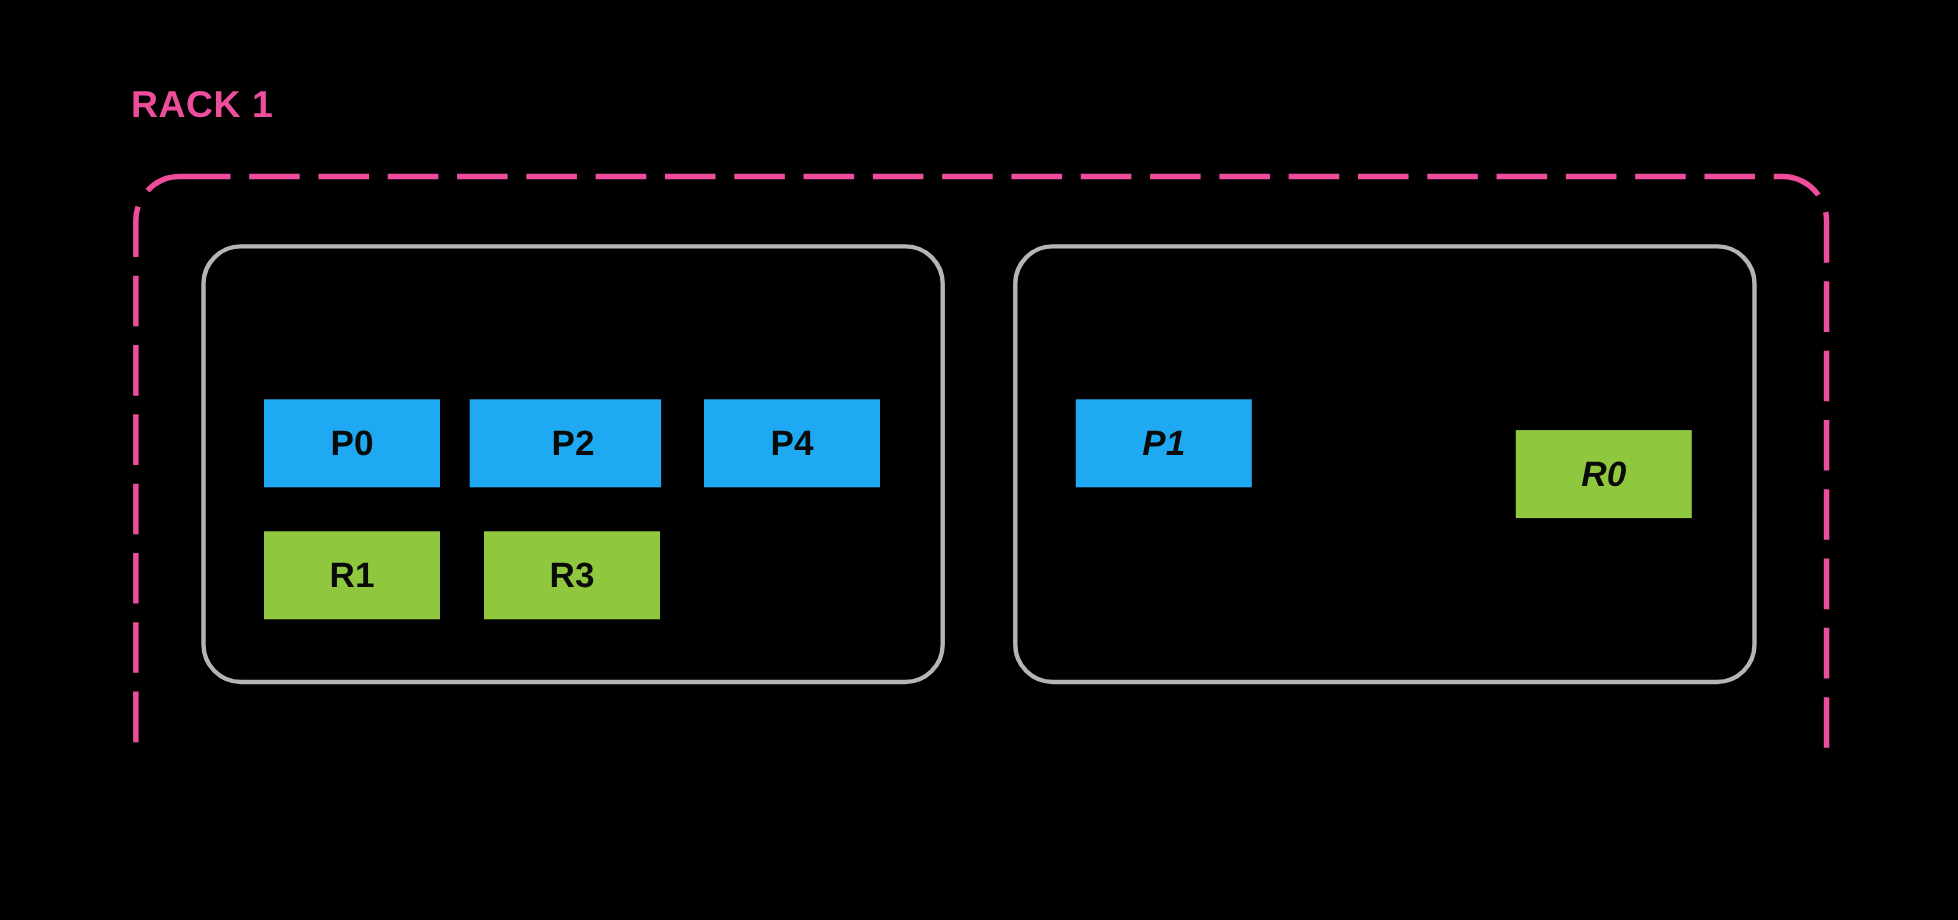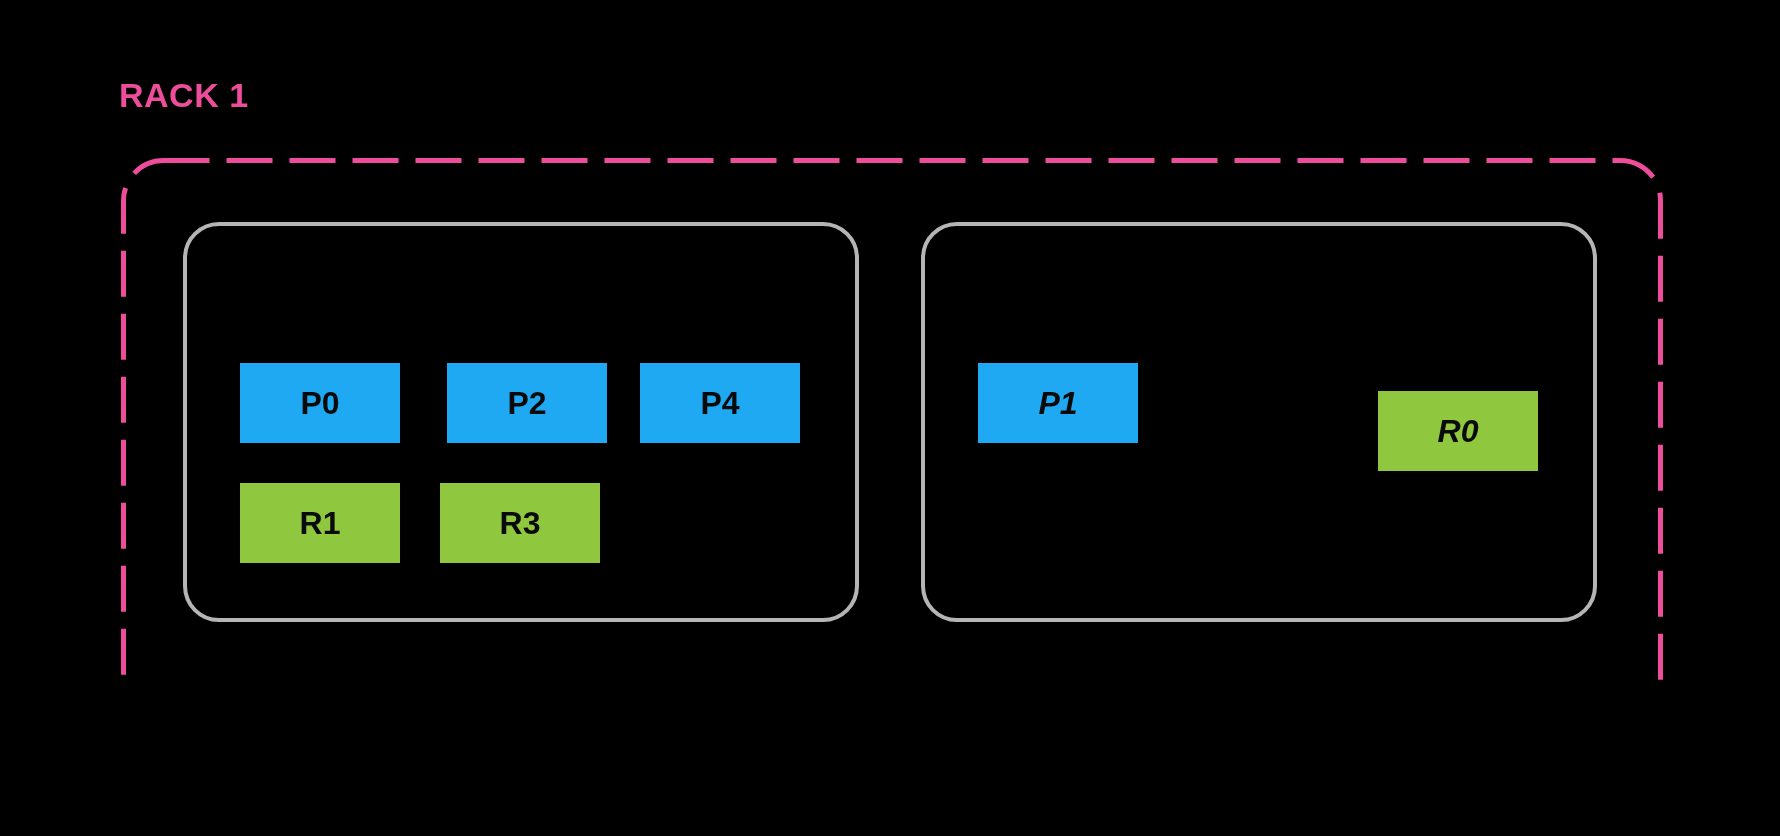--- a/index.html
+++ b/index.html
@@ -71,21 +71,21 @@
 <div class="stage" style="--bg: #000000; --rack-border: #ee4d9b; --node-border: #b5b5b5; --primary-box: #1ea9f2; --replica-box: #8fc73e; --box-text: #0a0a0a;">
 
   <div class="rack-label">RACK 1</div>
 
   <svg class="rack-border-svg" viewBox="0 0 1548 604" aria-hidden="true">
     <rect x="5.5" y="5.5" width="1537" height="593" rx="40" ry="40"></rect>
   </svg>
 
   <div class="node node-left">
       <div class="task-box primary" style="left: 53px; top: 137px;">P0</div>
-      <div class="task-box primary" style="left: 260px; top: 137px;">P2</div>
+      <div class="task-box primary" style="left: 240px; top: 137px; padding-left: 14px;">P2</div>
       <div class="task-box primary" style="left: 453px; top: 137px;">P4</div>
       <div class="task-box replica" style="left: 53px; top: 257px;">R1</div>
       <div class="task-box replica" style="left: 253px; top: 257px;">R3</div>
     </div>
 
   <div class="node node-right">
       <div class="task-box primary" style="left: 53px; top: 137px;">P1</div>
       <div class="task-box replica" style="left: 453px; top: 137px; margin-top: 28px;">R0</div>
     </div>
 

